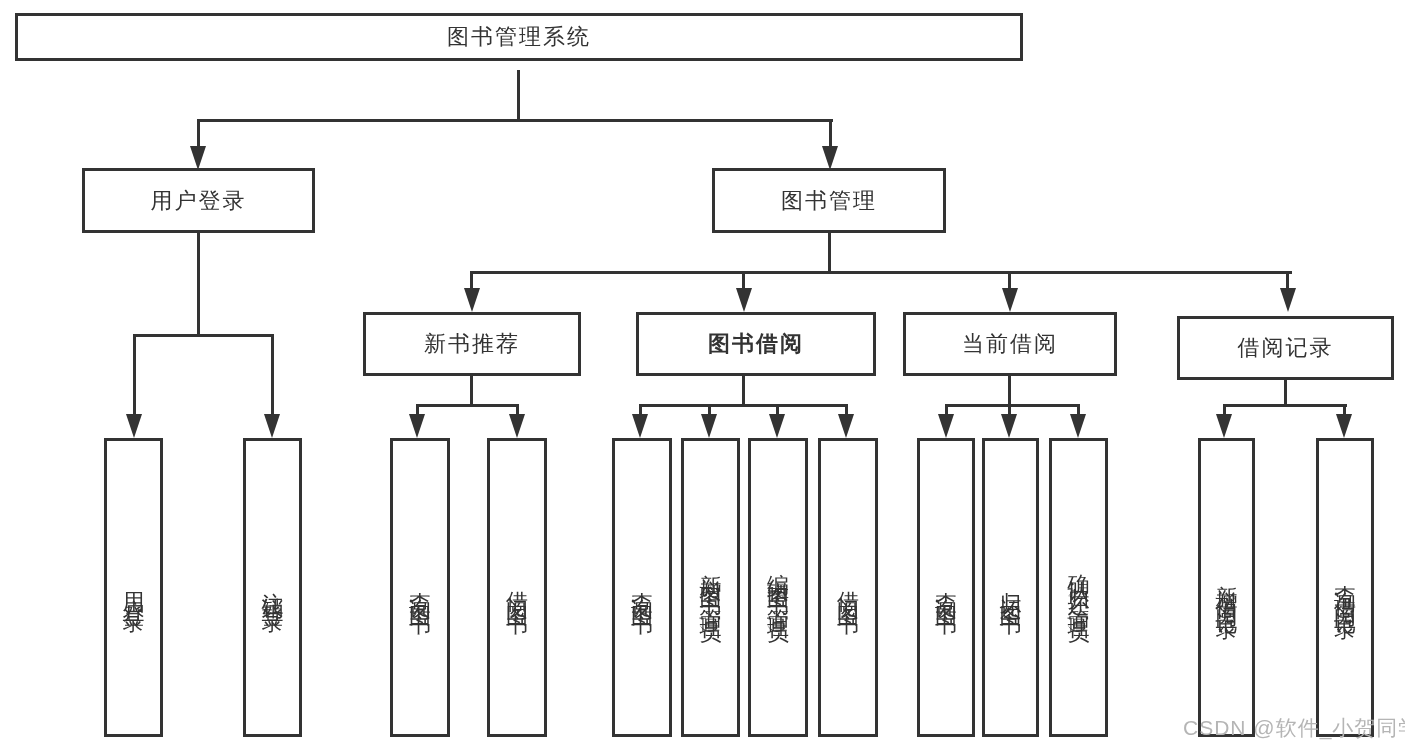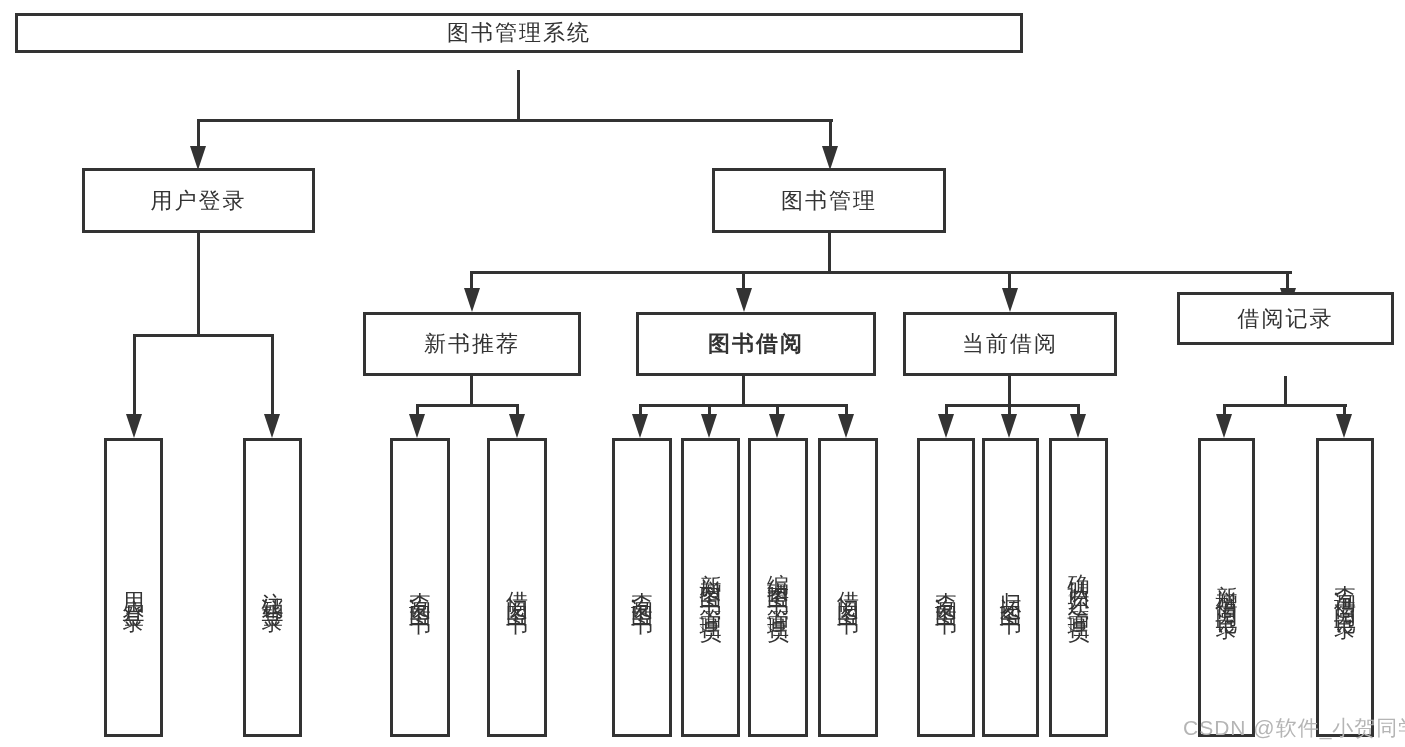--- a/index.html
+++ b/index.html
@@ -110,21 +110,21 @@
   <div class="line" style="left:1077px;top:404px;width:3px;height:12px;"></div>
   <div class="arrow-down" style="left:1070px;top:414px;"></div>
 
   <div class="line" style="left:1284px;top:376px;width:3px;height:30px;"></div>
   <div class="line" style="left:1223px;top:404px;width:124px;height:3px;"></div>
   <div class="line" style="left:1223px;top:404px;width:3px;height:12px;"></div>
   <div class="arrow-down" style="left:1216px;top:414px;"></div>
   <div class="line" style="left:1343px;top:404px;width:3px;height:12px;"></div>
   <div class="arrow-down" style="left:1336px;top:414px;"></div>
 
-  <div class="hbox" style="left:15px;top:13px;width:1008px;height:40px;">
+  <div class="hbox" style="left:15px;top:13px;width:1008px;height:48px;">
     <span>图书管理系统</span>
   </div>
 
   <div class="hbox" style="left:82px;top:168px;width:233px;height:65px;">
     <span>用户登录</span>
   </div>
 
   <div class="hbox" style="left:363px;top:312px;width:218px;height:64px;">
     <span>新书推荐</span>
   </div>
@@ -134,21 +134,21 @@
   </div>
 
   <div class="hbox" style="left:636px;top:312px;width:240px;height:64px;font-weight:bold;">
     <span>图书借阅</span>
   </div>
 
   <div class="hbox" style="left:903px;top:312px;width:214px;height:64px;">
     <span>当前借阅</span>
   </div>
 
-  <div class="hbox" style="left:1177px;top:292px;width:217px;height:53px;text-align:center;">
+  <div class="hbox" style="left:1177px;top:316px;width:217px;height:64px;text-align:center;">
     <span>借阅记录</span>
   </div>
 
   <div class="vbox" style="left:104px;width:59px;">
     <span>用户登录</span>
   </div>
   <div class="vbox" style="left:243px;width:59px;">
     <span>注销登录</span>
   </div>
 

